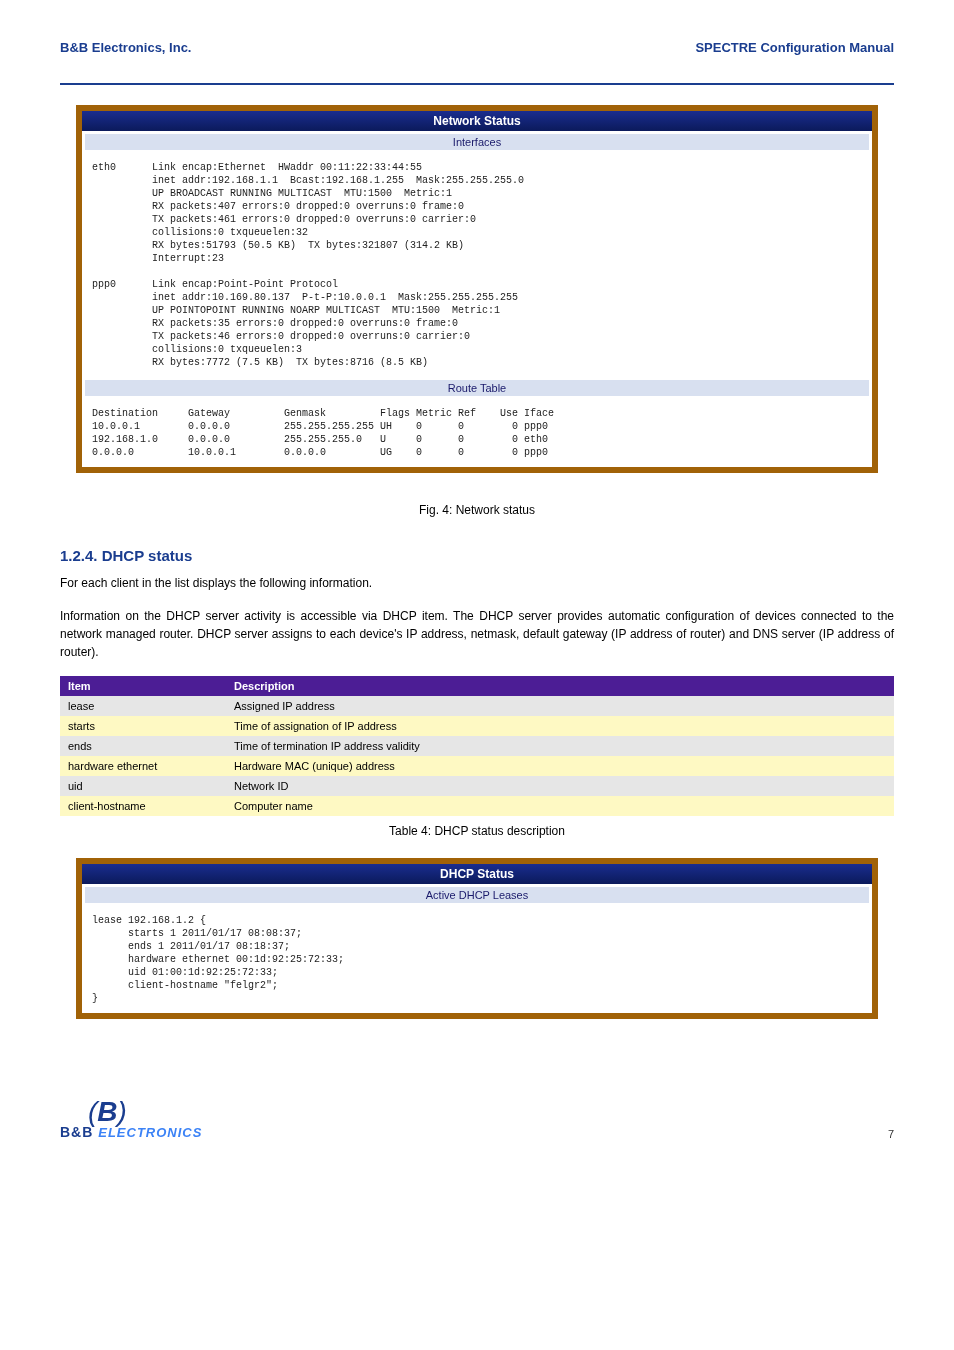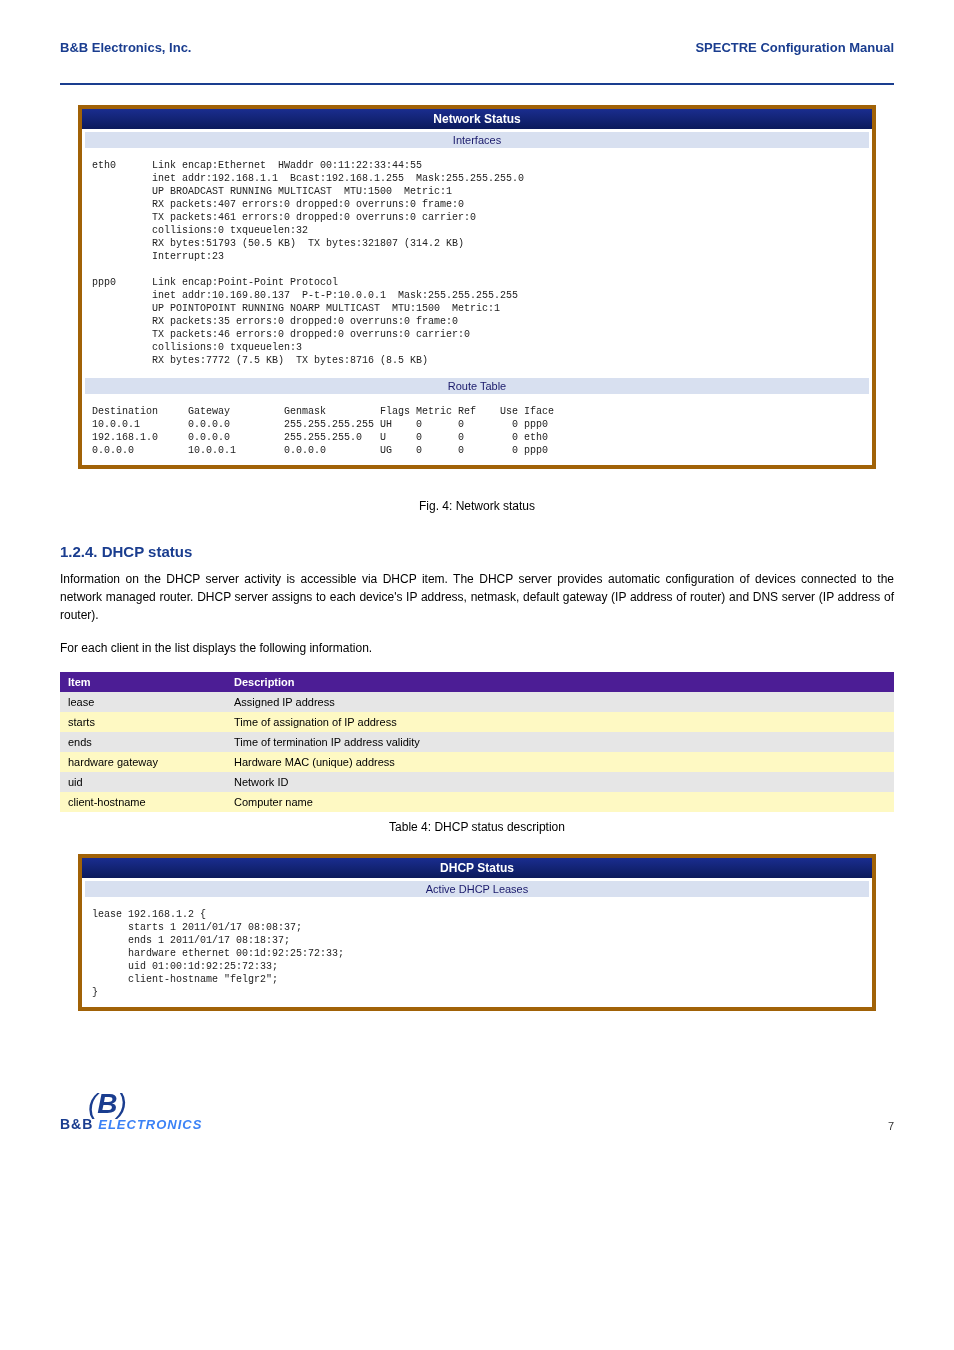--- a/index.html
+++ b/index.html
@@ -20,21 +20,21 @@
     font-size: 13px;
     color: #1a3d8f;
     padding-bottom: 8px;
     margin-bottom: 20px;
   }
   .hdr-line {
     border-bottom: 2px solid #1a3d8f;
     margin-bottom: 20px;
   }
   .panel {
-    border: 4px solid #a16207;
+    border: 6px solid #a16207;
     margin: 15px auto 30px auto;
     width: 790px;
     background: #fff;
   }
   .panel-title {
     background: #0b1a6b;
     background: linear-gradient(#1a2d8f, #0b1a5b);
     color: #fff;
     font-weight: bold;
     text-align: center;
@@ -162,43 +162,43 @@
 0.0.0.0         10.0.0.1        0.0.0.0         UG    0      0        0 ppp0</pre>
   </div>
 
   <div class="caption">Fig. 4: Network status</div>
 
   <div class="section-num">
     <span>1.2.4.</span>
     <span>DHCP status</span>
   </div>
 
+  <p class="bodytext">For each client in the list displays the following information.</p>
   <p class="bodytext">Information on the DHCP server activity is accessible via DHCP item. The DHCP server provides automatic configuration of devices connected to the network managed router. DHCP server assigns to each device's IP address, netmask, default gateway (IP address of router) and DNS server (IP address of router).</p>
-  <p class="bodytext">For each client in the list displays the following information.</p>
 
   <table class="info">
     <tbody>
         <tr>
       <th>Item</th>
       <th>Description</th>
     </tr>
     <tr class="odd">
           <td>lease</td>
           <td>Assigned IP address</td>
         </tr>
     <tr class="even">
           <td>starts</td>
           <td>Time of assignation of IP address</td>
         </tr>
     <tr class="odd">
           <td>ends</td>
           <td>Time of termination IP address validity</td>
         </tr>
     <tr class="even">
-          <td>hardware gateway</td>
+          <td>hardware ethernet</td>
           <td>Hardware MAC (unique) address</td>
         </tr>
     <tr class="odd">
           <td>uid</td>
           <td>Network ID</td>
         </tr>
     <tr class="even">
           <td>client-hostname</td>
           <td>Computer name</td>
         </tr>

